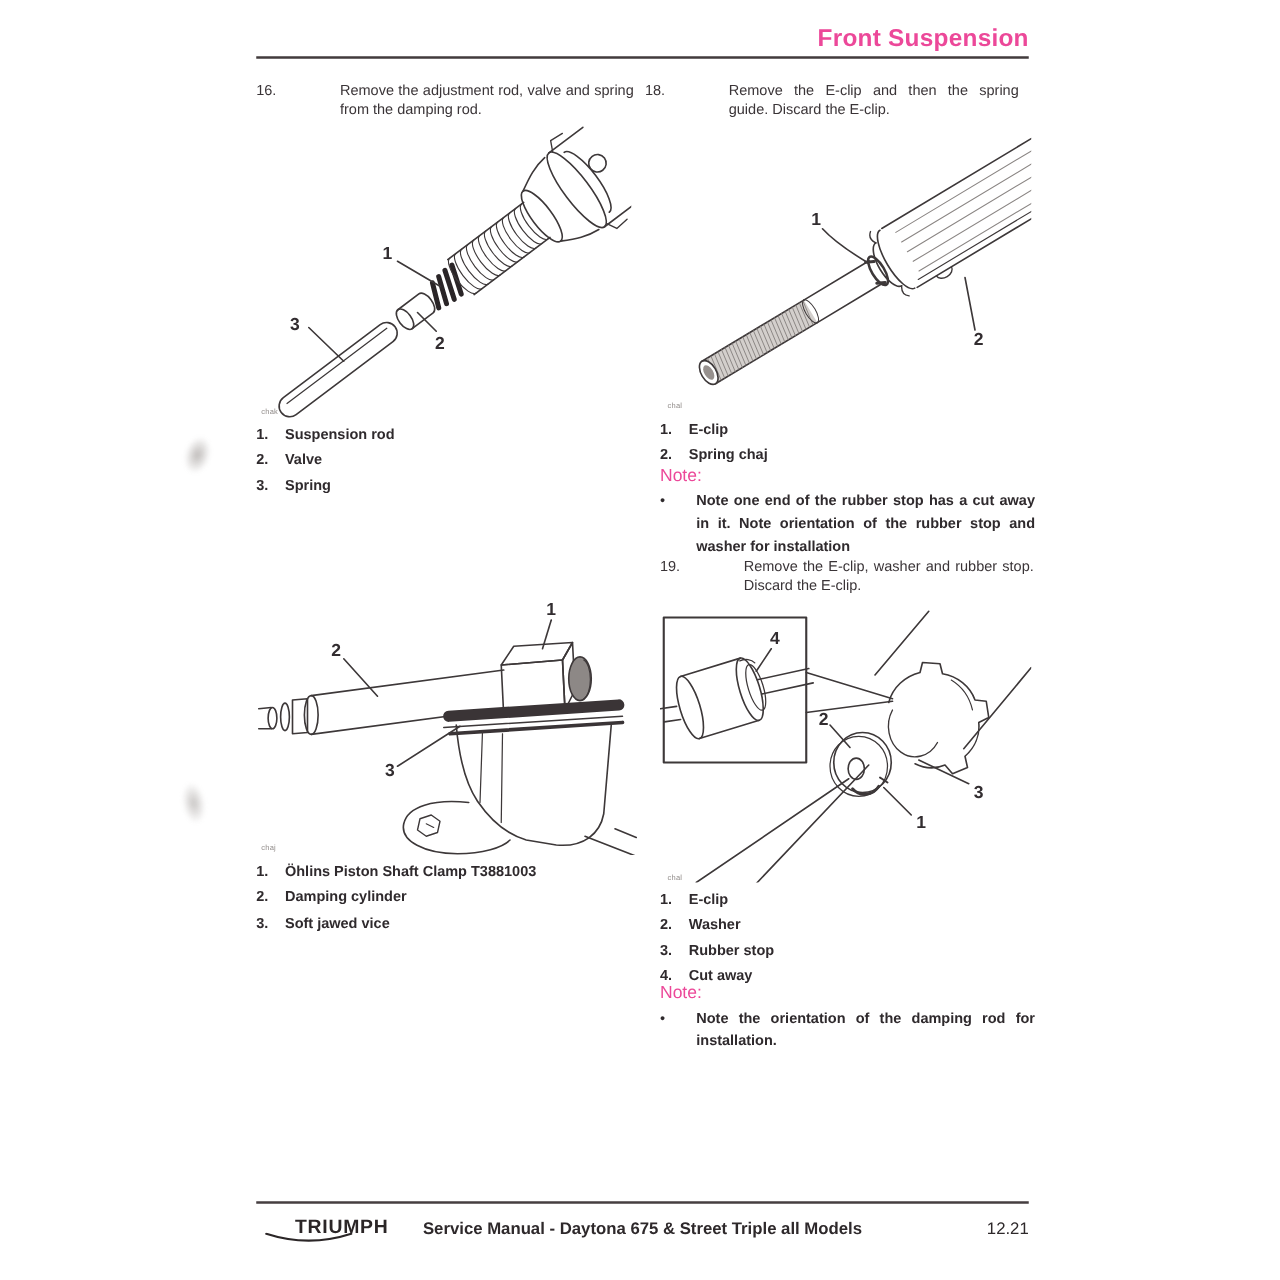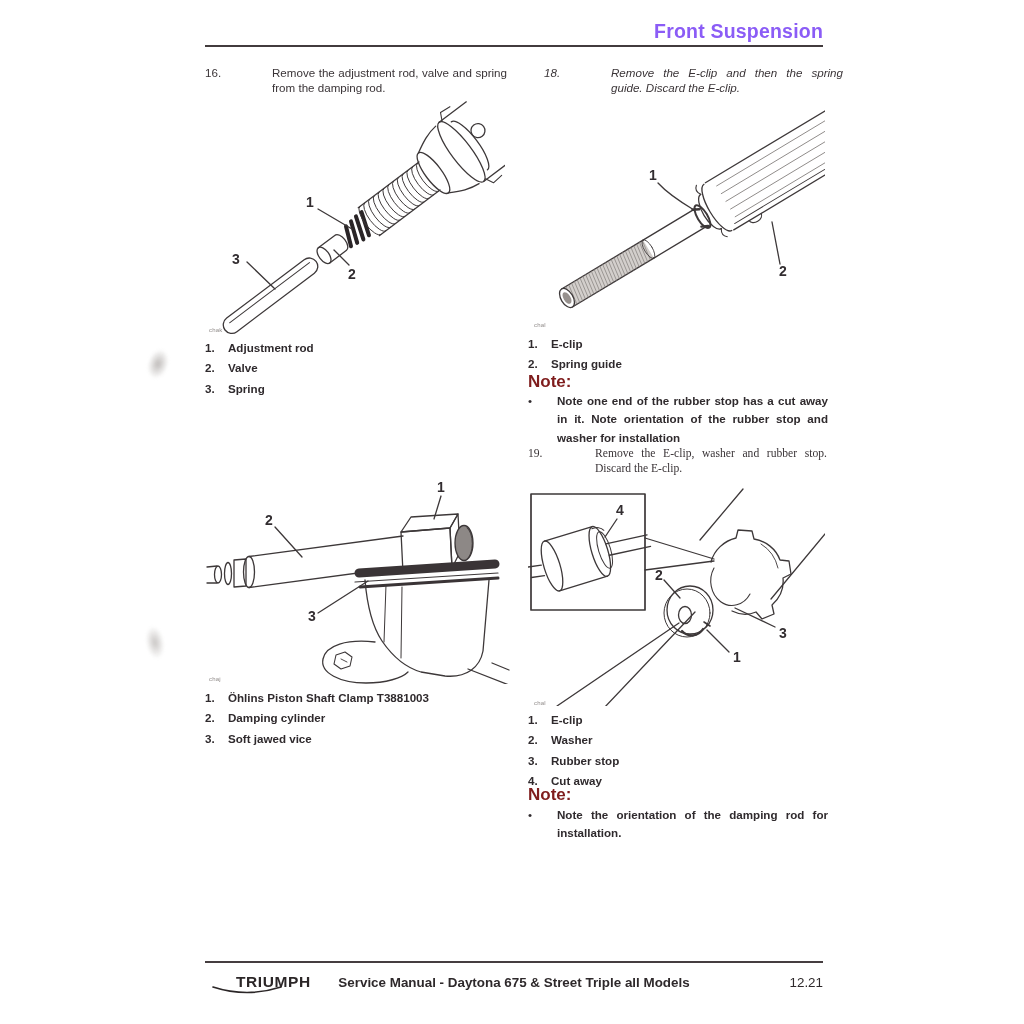--- a/index.html
+++ b/index.html
@@ -7,36 +7,36 @@
     position:relative; width:1024px; height:1024px; margin:0 auto;
     background:#ffffff; overflow:hidden;
     font-family:"Liberation Sans", sans-serif;
     color:#3a3437;
     -webkit-font-smoothing:antialiased;
   }
 
   
   .header-title {
     position:absolute; top:20px; right:201px;
-    font-size:19.5px; font-weight:bold; color:#8b5cf6; letter-spacing:0.2px;
+    font-size:19.5px; font-weight:bold; color:#ec4899; letter-spacing:0.2px;
   }
   .header-rule { position:absolute; left:205px; top:45px; width:618px; height:2.2px; background:#423b3d; }
 
   
   .step { position:absolute; display:flex; font-size:11.6px; line-height:14.9px; color:#3a3437; }
   .step .n { width:27px; flex:none; }
   .step .t { flex:1; text-align:justify;margin-left:40px; }
 
   
   .legend { position:absolute; }
   .legend-row { display:flex; font-weight:bold; font-size:11.6px; line-height:20.3px; color:#2f2a2d; }
   .legend-row .lnum { width:23px; flex:none; }
 
   
-  .note-heading { position:absolute; font-size:17px; font-weight:bold; color:#7f1d1d; }
+  .note-heading { position:absolute; font-size:14px; font-weight:normal; color:#ec4899; }
   .bullet { position:absolute; display:flex; font-size:11.6px; line-height:18.4px; }
   .bullet .b { width:29px; flex:none; color:#2f2a2d; }
   .bullet .t { flex:1; font-weight:bold; text-align:justify; color:#2f2a2d; }
 
   
   .fig { position:absolute; }
   .fig svg { display:block; }
   .ink { stroke:#3d3839; fill:none; stroke-width:1.3; stroke-linecap:round; stroke-linejoin:round; }
   .co { font-family:"Liberation Sans", sans-serif; font-size:14px; font-weight:bold; fill:#322d30; text-anchor:middle; stroke:none; }
   .fig-credit { position:absolute; font-size:6px; color:#918c8a; letter-spacing:0.2px; }
@@ -111,21 +111,21 @@
       <text class="co" x="105" y="109">1</text>
       <text class="co" x="147" y="181">2</text>
       <text class="co" x="31" y="166">3</text>
     </svg>
   </div>
   <div class="fig-credit" style="left:209px; top:327px;">chak</div>
 
   <div class="legend" style="left:205px; top:338px;">
     <div class="legend-row">
       <span class="lnum">1.</span>
-      <span>Adjustment rod</span>
+      <span>Suspension rod</span>
     </div>
     <div class="legend-row">
       <span class="lnum">2.</span>
       <span>Valve</span>
     </div>
     <div class="legend-row">
       <span class="lnum">3.</span>
       <span>Spring</span>
     </div>
   </div>
@@ -183,21 +183,21 @@
     <div class="legend-row">
       <span class="lnum">2.</span>
       <span>Damping cylinder</span>
     </div>
     <div class="legend-row">
       <span class="lnum">3.</span>
       <span>Soft jawed vice</span>
     </div>
   </div>
 
-  <div class="step" style="left:544px; top:66px; width:299px;font-style:italic;">
+  <div class="step" style="left:516px; top:66px; width:299px;">
     <span class="n">18.</span>
     <span class="t">Remove the E-clip and then the spring guide. Discard the E-clip.</span>
   </div>
 
   <div class="fig" style="left:528px; top:110px; width:297px; height:212px;">
     <svg width="297" height="212" viewBox="0 0 297 212">
       <g class="ink">
         <g transform="translate(39,188) rotate(-31)">
 
           <rect x="0" y="-10.5" width="95" height="21" fill="#d3cfcc" stroke="none"></rect>
@@ -233,31 +233,31 @@
   </div>
   <div class="fig-credit" style="left:534px; top:322px;">chal</div>
 
   <div class="legend" style="left:528px; top:334px;">
     <div class="legend-row">
       <span class="lnum">1.</span>
       <span>E-clip</span>
     </div>
     <div class="legend-row">
       <span class="lnum">2.</span>
-      <span>Spring guide</span>
+      <span>Spring chaj</span>
     </div>
   </div>
 
   <div class="note-heading" style="left:528px; top:372px;">Note:</div>
   <div class="bullet" style="left:528px; top:392px; width:300px;">
     <span class="b">•</span>
     <span class="t">Note one end of the rubber stop has a cut away in it. Note orientation of the rubber stop and washer for installation</span>
   </div>
 
-  <div class="step" style="left:528px; top:447px; width:299px;font-family:Liberation Serif, serif;">
+  <div class="step" style="left:528px; top:447px; width:299px;">
     <span class="n">19.</span>
     <span class="t">Remove the E-clip, washer and rubber stop. Discard the E-clip.</span>
   </div>
 
   <div class="fig" style="left:528px; top:488px; width:297px; height:218px;">
     <svg width="297" height="218" viewBox="0 0 297 218">
       <g class="ink">
 
         <rect x="3" y="6" width="114" height="116" stroke-width="1.7"></rect>
         <g transform="translate(24,78) rotate(-17)">

